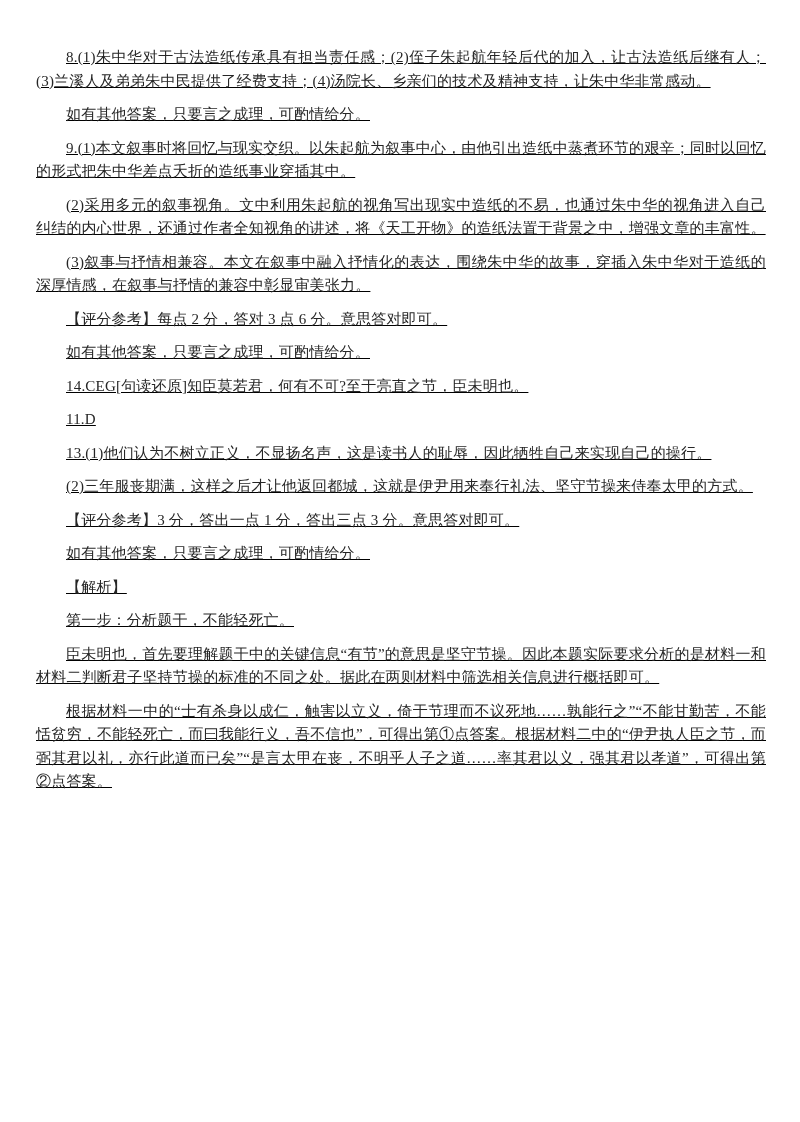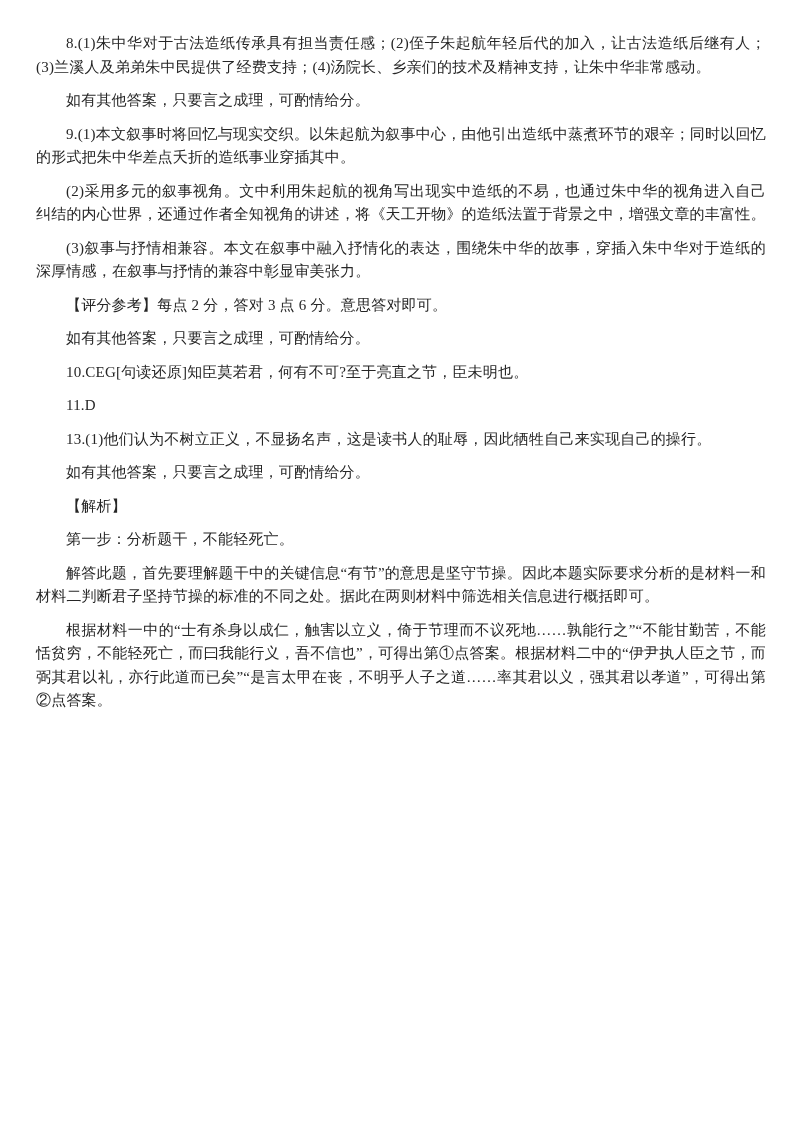--- a/index.html
+++ b/index.html
@@ -10,22 +10,23 @@
   body {
     width: 800px;
     height: 1122px;
     overflow: hidden;
     font-family: "Liberation Serif", "DejaVu Serif", serif;
   }
   .doc-page {
     box-sizing: border-box;
     width: 800px;
     height: 1122px;
-    padding: 22px 34px 0 36px;
+    padding: 36px 34px 0 36px;
     background: #ffffff;
+    text-decoration: underline;
   }
   .doc-page p {
     margin: 10px 0;
     font-size: 15px;
     line-height: 23.5px;
     color: #262626;
     text-indent: 2em;
     text-align: justify;
     letter-spacing: 0.2px;
     word-break: break-all;
@@ -35,21 +36,23 @@
 <body>
 
 <div class="doc-page">
   <p>8.(1)朱中华对于古法造纸传承具有担当责任感；(2)侄子朱起航年轻后代的加入，让古法造纸后继有人；(3)兰溪人及弟弟朱中民提供了经费支持；(4)汤院长、乡亲们的技术及精神支持，让朱中华非常感动。</p>
   <p>如有其他答案，只要言之成理，可酌情给分。</p>
   <p>9.(1)本文叙事时将回忆与现实交织。以朱起航为叙事中心，由他引出造纸中蒸煮环节的艰辛；同时以回忆的形式把朱中华差点夭折的造纸事业穿插其中。</p>
   <p>(2)采用多元的叙事视角。文中利用朱起航的视角写出现实中造纸的不易，也通过朱中华的视角进入自己纠结的内心世界，还通过作者全知视角的讲述，将《天工开物》的造纸法置于背景之中，增强文章的丰富性。</p>
   <p>(3)叙事与抒情相兼容。本文在叙事中融入抒情化的表达，围绕朱中华的故事，穿插入朱中华对于造纸的深厚情感，在叙事与抒情的兼容中彰显审美张力。</p>
   <p>【评分参考】每点 2 分，答对 3 点 6 分。意思答对即可。</p>
   <p>如有其他答案，只要言之成理，可酌情给分。</p>
-  <p>10.CEG[句读还原]知臣莫若君，何有不可?至于亮直之节，臣未明也。</p>
+  <p>14.CEG[句读还原]知臣莫若君，何有不可?至于亮直之节，臣未明也。</p>
   <p>11.D</p>
   <p>13.(1)他们认为不树立正义，不显扬名声，这是读书人的耻辱，因此牺牲自己来实现自己的操行。</p>
+  <p>(2)三年服丧期满，这样之后才让他返回都城，这就是伊尹用来奉行礼法、坚守节操来侍奉太甲的方式。</p>
+  <p>【评分参考】3 分，答出一点 1 分，答出三点 3 分。意思答对即可。</p>
   <p>如有其他答案，只要言之成理，可酌情给分。</p>
   <p>【解析】</p>
   <p>第一步：分析题干，不能轻死亡。</p>
-  <p>解答此题，首先要理解题干中的关键信息“有节”的意思是坚守节操。因此本题实际要求分析的是材料一和材料二判断君子坚持节操的标准的不同之处。据此在两则材料中筛选相关信息进行概括即可。</p>
+  <p>臣未明也，首先要理解题干中的关键信息“有节”的意思是坚守节操。因此本题实际要求分析的是材料一和材料二判断君子坚持节操的标准的不同之处。据此在两则材料中筛选相关信息进行概括即可。</p>
   <p>根据材料一中的“士有杀身以成仁，触害以立义，倚于节理而不议死地……孰能行之”“不能甘勤苦，不能恬贫穷，不能轻死亡，而曰我能行义，吾不信也”，可得出第①点答案。根据材料二中的“伊尹执人臣之节，而弼其君以礼，亦行此道而已矣”“是言太甲在丧，不明乎人子之道……率其君以义，强其君以孝道”，可得出第②点答案。</p>
 </div>
 
 </body></html>

